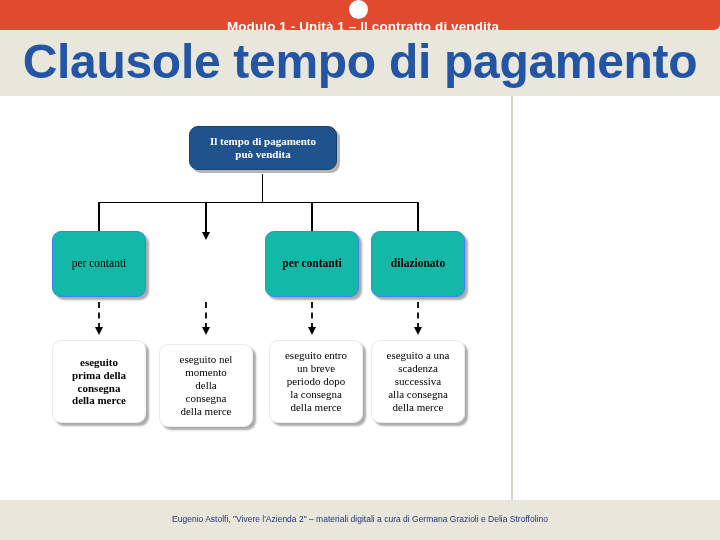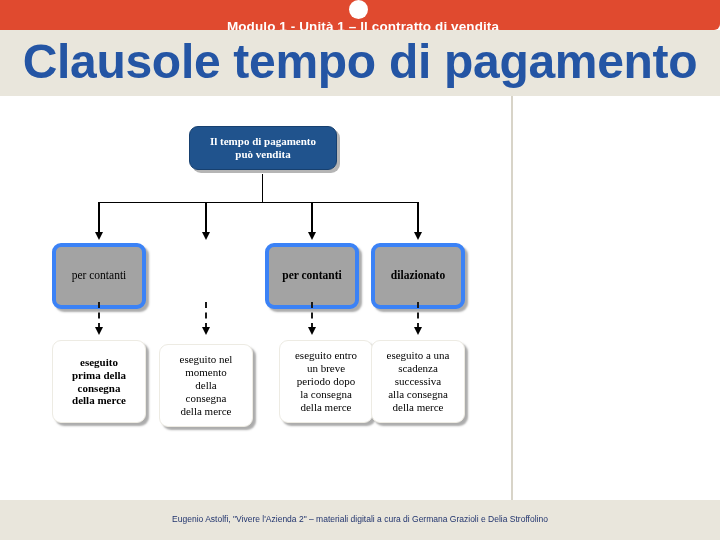--- a/index.html
+++ b/index.html
@@ -106,26 +106,25 @@
   }
   .node-root {
     background: #20538D;
     border: 1px solid #17406F;
     color: #ffffff;
     font-weight: bold;
     font-size: 11px;
     box-shadow: 3px 3px 0 rgba(120,120,120,0.55);
   }
   .node-leaf {
-    background: #a3a3a3;
-    border: 4px solid #3b82f6;
+    background: #14b8a6;
+    border: 1px solid #3b82f6;
     color: #000000;
     font-size: 11.5px;
     box-shadow: 3px 3px 2px rgba(128,128,128,0.65);
-    margin-top: 12px;
   }
   .node-leaf.bold { font-weight: bold; }
   .node-detail {
     background: #ffffff;
     border: 1px solid #EDEBE3;
     color: #000000;
     font-size: 11px;
     box-shadow: 3px 3px 2px rgba(128,128,128,0.65);
   }
   .node-detail.bold { font-weight: bold; }
@@ -241,21 +240,21 @@
 
     <div class="line-dashed" style="left:417px; top:206px; height:27px;"></div>
     <div class="arrow-down" style="left:413.5px; top:231px;"></div>
 
     <div class="node node-detail bold" style="left:52px; top:244px; width:94px; height:83px;">
       <span class="txt">eseguito<br>prima della<br>consegna<br>della merce</span>
     </div>
     <div class="node node-detail" style="left:159px; top:248px; width:94px; height:83px;">
       <span class="txt">eseguito nel<br>momento<br>della<br>consegna<br>della merce</span>
     </div>
-    <div class="node node-detail" style="left:279px; top:244px; width:94px; height:83px;">
+    <div class="node node-detail" style="left:269px; top:244px; width:94px; height:83px;">
       <span class="txt">eseguito entro<br>un breve<br>periodo dopo<br>la consegna<br>della merce</span>
     </div>
     <div class="node node-detail" style="left:371px; top:244px; width:94px; height:83px;">
       <span class="txt">eseguito a una<br>scadenza<br>successiva<br>alla consegna<br>della merce</span>
     </div>
 
   </div>
 
   <div id="footer-band"></div>
   <div id="footer-text">Eugenio Astolfi, "Vivere l'Azienda 2" – materiali digitali a cura di Germana Grazioli e Delia Stroffolino</div>

